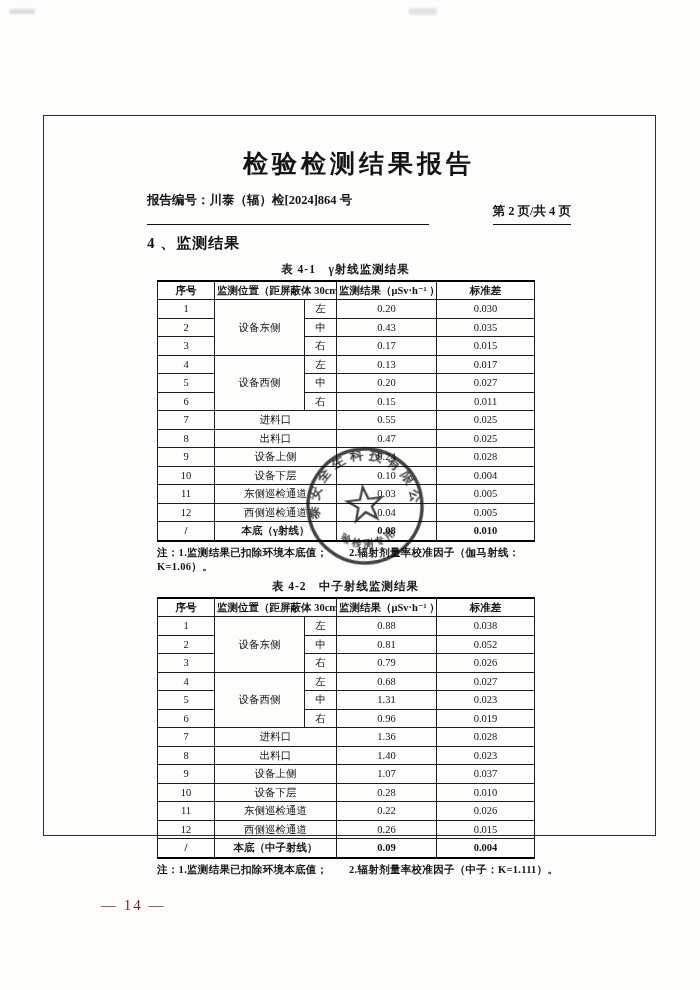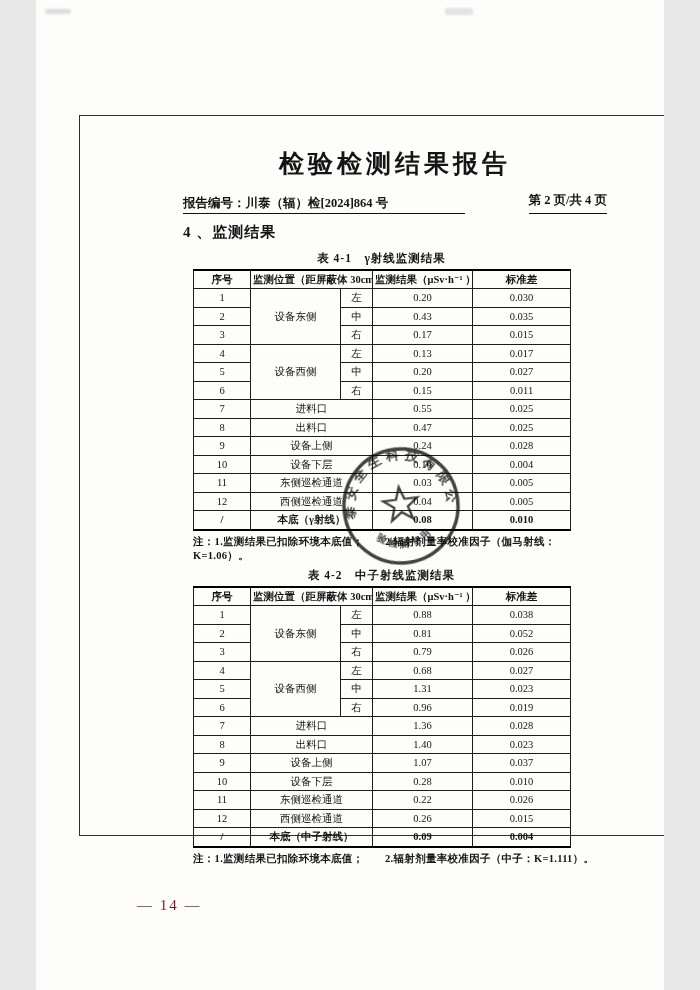--- a/index.html
+++ b/index.html
@@ -1,37 +1,37 @@
 <!DOCTYPE html>
 <html><head>
 <meta charset="utf-8">
 <style>
   html,body{margin:0;padding:0;background:#e8e8e8;}
   .canvas{
-    position:relative;width:628px;height:990px;margin:0 auto;
+    position:relative;width:700px;height:990px;margin:0 auto;
     background:#fdfdfc;overflow:hidden;
     font-family:"Liberation Serif","DejaVu Serif",serif;color:#141414;
   }
   .scan-smudge{position:absolute;background:#dcdcdc;filter:blur(1.2px);border-radius:2px;}
   .s1{left:9px;top:9px;width:26px;height:5px;}
   .s2{left:409px;top:8px;width:28px;height:7px;background:#e3e3e3;}
   .page-border{
     position:absolute;left:43px;top:115px;width:611px;height:719px;
     border:1.6px solid #2e2e2e;background:transparent;
   }
   .content{position:absolute;left:103px;top:34px;width:424px;}
   .doc-title{
     margin:0;text-align:center;font-size:25px;font-weight:bold;
     letter-spacing:4px;line-height:1.15;
   }
   .report-line{
     display:flex;justify-content:space-between;align-items:flex-end;
     margin-top:13px;font-size:12.5px;font-weight:bold;
   }
-  .report-no{border-bottom:1.6px solid #111;flex:0 0 282px;padding-bottom:1px;white-space:nowrap;}
+  .report-no{border-bottom:1.6px solid #111;flex:0 0 282px;padding-bottom:15px;white-space:nowrap;}
   .page-ind{border-bottom:1.6px solid #111;padding-bottom:4px;white-space:nowrap;}
   .section-heading{margin-top:9px;font-size:15px;font-weight:bold;letter-spacing:1px;}
   .tbl-caption{
     width:377px;margin:9px 0 3px 10px;text-align:center;
     font-size:11.5px;font-weight:bold;letter-spacing:1px;font-family:Liberation Serif, serif;
   }
   table.rtable{
     margin-left:10px;width:377px;border-collapse:collapse;table-layout:fixed;
     font-size:10.5px;text-align:center;
     border-top:2.5px solid #000;border-bottom:2.5px solid #000;

